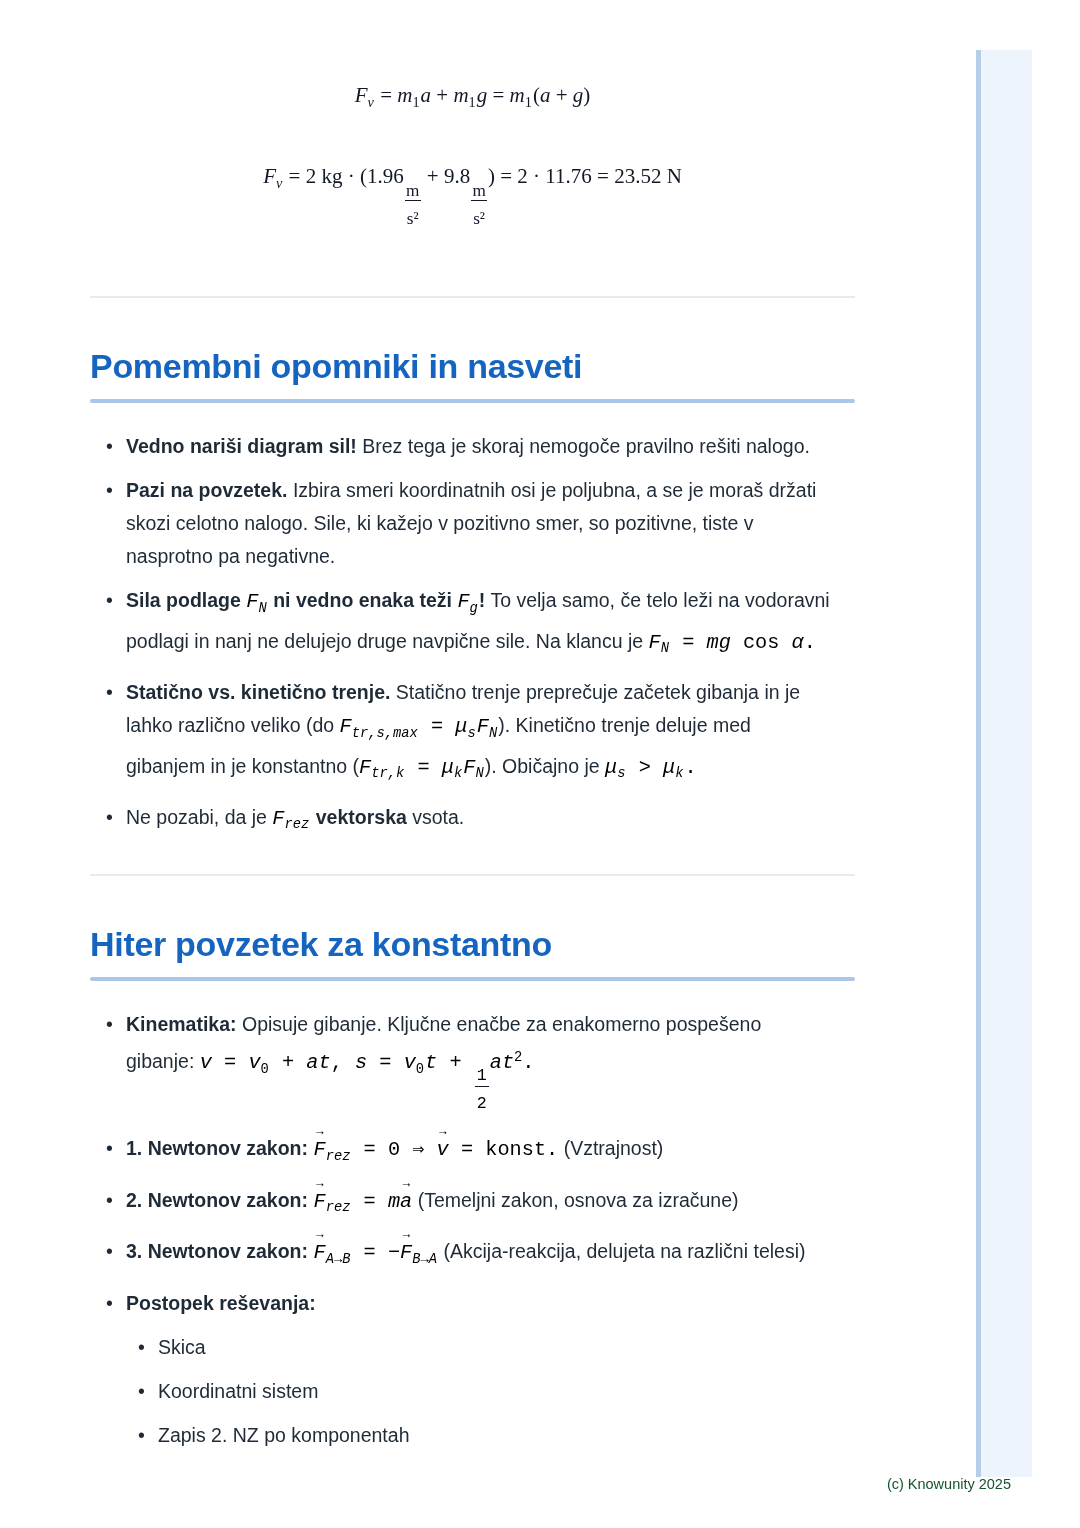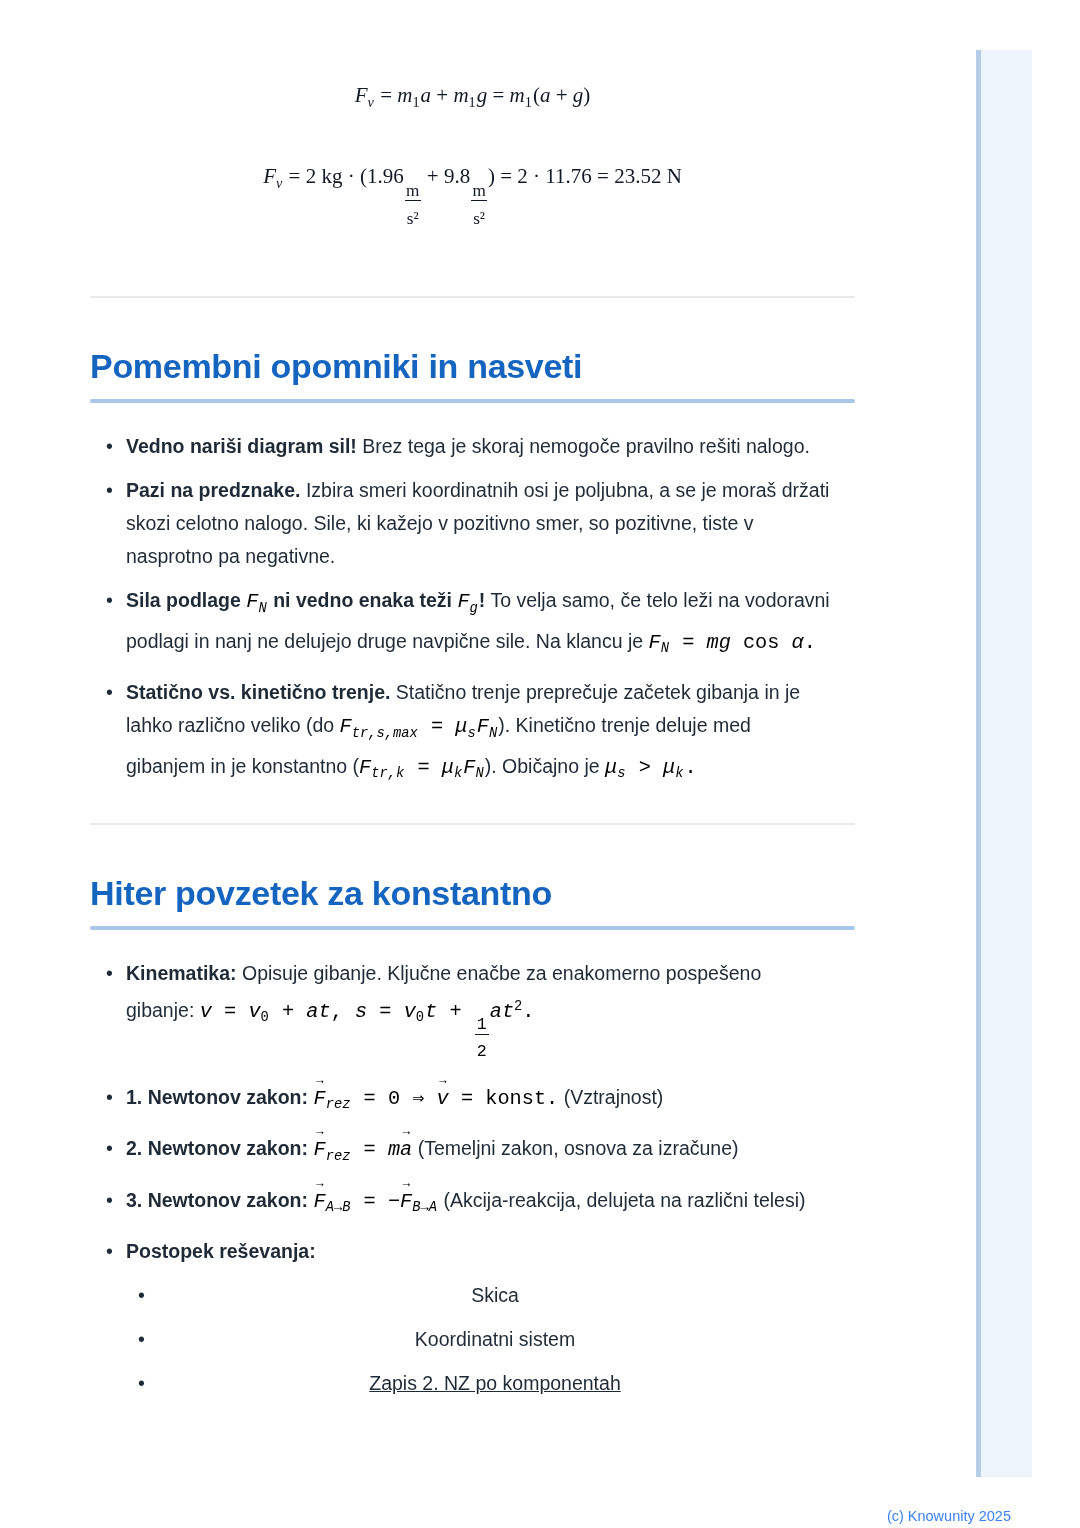--- a/index.html
+++ b/index.html
@@ -32,23 +32,23 @@
   .heading-rule{height:4px;background:#a9c7e9;border-radius:2px;}
 
   ul.bullets{list-style:none;margin:27px 0 0 0;padding:0 0 0 16px;}
   li.bullet{
     position:relative;padding-left:20px;margin-bottom:11px;
     font-size:19.5px;line-height:33px;max-width:706px;
   }
   li.bullet::before{content:"\2022";position:absolute;left:0;top:0;color:#1f2a37;}
   .seg-b{font-weight:700;}
 
-  ul.sublist{list-style:none;margin:11px 0 0 0;padding:0 0 0 12px;text-align:center;}
+  ul.sublist{list-style:none;margin:11px 0 0 0;padding:0 0 0 12px;}
   ul.sublist li.bullet{margin-bottom:11px;}
-  ul.sublist li.bullet:last-child{margin-bottom:4px;text-decoration:underline;}
+  ul.sublist li.bullet:last-child{margin-bottom:4px;}
 
   .math{
     font-family:Liberation Mono, monospace;
     font-size:1.04em;color:#000000;white-space:nowrap;
   }
   .m-iv{font-style:italic;}
   .m-tx{font-style:normal;}
   .m-sub{font-size:0.68em;font-style:italic;vertical-align:-0.32em;margin-right:1px;}
   .m-sub.m-digit{font-style:normal;}
   .m-sup{font-size:0.68em;vertical-align:0.5em;}
@@ -57,22 +57,22 @@
     font-size:0.82em;line-height:1.12;vertical-align:-0.72em;
     text-align:center;font-style:normal;margin:0 1px;
   }
   .m-frac .m-den{border-top:1.6px solid #111827;padding:8px 2px;}
   .m-vec{position:relative;display:inline-block;font-style:italic;}
   .m-vec .m-arrow{
     position:absolute;left:0.22em;top:-0.58em;font-size:0.6em;
     font-style:normal;line-height:1;letter-spacing:-1px;
   }
   .watermark{
-    position:absolute;top:1508px;right:69px;z-index:3;
-    font-size:14.5px;color:#3b82f6;
+    position:absolute;top:1476px;right:69px;z-index:3;
+    font-size:14.5px;color:#14532d;
   }
 </style>
 </head>
 <body>
 
 <div class="side-stripe"></div>
 
 <div class="content">
 
   <div id="formula-1" class="formula"><span class="m-iv">F</span><span class="m-sub">v</span><span class="m-tx"> = </span><span class="m-iv">m</span><span class="m-sub m-digit">1</span><span class="m-iv">a</span><span class="m-tx"> + </span><span class="m-iv">m</span><span class="m-sub m-digit">1</span><span class="m-iv">g</span><span class="m-tx"> = </span><span class="m-iv">m</span><span class="m-sub m-digit">1</span><span class="m-tx">(</span><span class="m-iv">a</span><span class="m-tx"> + </span><span class="m-iv">g</span><span class="m-tx">)</span></div>
@@ -85,23 +85,24 @@
         <span class="m-den">s²</span>
       </span><span class="m-tx">) = 2 · 11.76 = 23.52 N</span></div>
 
   <hr id="divider-1" class="divider">
 
   <section>
     <h1>Pomembni opomniki in nasveti</h1>
     <div class="heading-rule"></div>
     <ul class="bullets">
         <li class="bullet"><span class="seg-b">Vedno nariši diagram sil!</span><span class="seg-t"> Brez tega je skoraj nemogoče pravilno rešiti nalogo.</span></li>
-        <li class="bullet"><span class="seg-b">Pazi na predznake.</span><span class="seg-t"> Izbira smeri koordinatnih osi je poljubna, a se je moraš držati skozi celotno nalogo. Sile, ki kažejo v pozitivno smer, so pozitivne, tiste v nasprotno pa negativne.</span></li>
+        <li class="bullet"><span class="seg-b">Pazi na povzetek.</span><span class="seg-t"> Izbira smeri koordinatnih osi je poljubna, a se je moraš držati skozi celotno nalogo. Sile, ki kažejo v pozitivno smer, so pozitivne, tiste v nasprotno pa negativne.</span></li>
         <li class="bullet"><span class="seg-b">Sila podlage </span><span class="math"><span class="m-iv">F</span><span class="m-sub">N</span></span><span class="seg-b"> ni vedno enaka teži </span><span class="math"><span class="m-iv">F</span><span class="m-sub">g</span></span><span class="seg-b">!</span><span class="seg-t"> To velja samo, če telo leži na vodoravni podlagi in nanj ne delujejo druge navpične sile. Na klancu je </span><span class="math"><span class="m-iv">F</span><span class="m-sub">N</span><span class="m-tx"> = </span><span class="m-iv">mg</span><span class="m-tx"> cos </span><span class="m-iv">α</span><span class="m-tx">.</span></span></li>
         <li class="bullet"><span class="seg-b">Statično vs. kinetično trenje.</span><span class="seg-t"> Statično trenje preprečuje začetek gibanja in je lahko različno veliko (do </span><span class="math"><span class="m-iv">F</span><span class="m-sub">tr,s,max</span><span class="m-tx"> = </span><span class="m-iv">μ</span><span class="m-sub">s</span><span class="m-iv">F</span><span class="m-sub">N</span></span><span class="seg-t">). Kinetično trenje deluje med gibanjem in je konstantno (</span><span class="math"><span class="m-iv">F</span><span class="m-sub">tr,k</span><span class="m-tx"> = </span><span class="m-iv">μ</span><span class="m-sub">k</span><span class="m-iv">F</span><span class="m-sub">N</span></span><span class="seg-t">). Običajno je </span><span class="math"><span class="m-iv">μ</span><span class="m-sub">s</span><span class="m-tx"> &gt; </span><span class="m-iv">μ</span><span class="m-sub">k</span><span class="m-tx">.</span></span></li>
+        <li class="bullet"><span class="seg-t">Ne pozabi, da je </span><span class="math"><span class="m-iv">F</span><span class="m-sub">rez</span></span><span class="seg-b"> vektorska</span><span class="seg-t"> vsota.</span></li>
       </ul>
   </section>
 
   <hr id="divider-2" class="divider">
 
   <section>
     <h1>Hiter povzetek za konstantno</h1>
     <div class="heading-rule"></div>
     <ul class="bullets">
         <li class="bullet"><span class="seg-b">Kinematika:</span><span class="seg-t"> Opisuje gibanje. Ključne enačbe za enakomerno pospešeno gibanje: </span><span class="math"><span class="m-iv">v</span><span class="m-tx"> = </span><span class="m-iv">v</span><span class="m-sub m-digit">0</span><span class="m-tx"> + </span><span class="m-iv">at</span><span class="m-tx">, </span><span class="m-iv">s</span><span class="m-tx"> = </span><span class="m-iv">v</span><span class="m-sub m-digit">0</span><span class="m-iv">t</span><span class="m-tx"> + </span><span class="m-frac">

